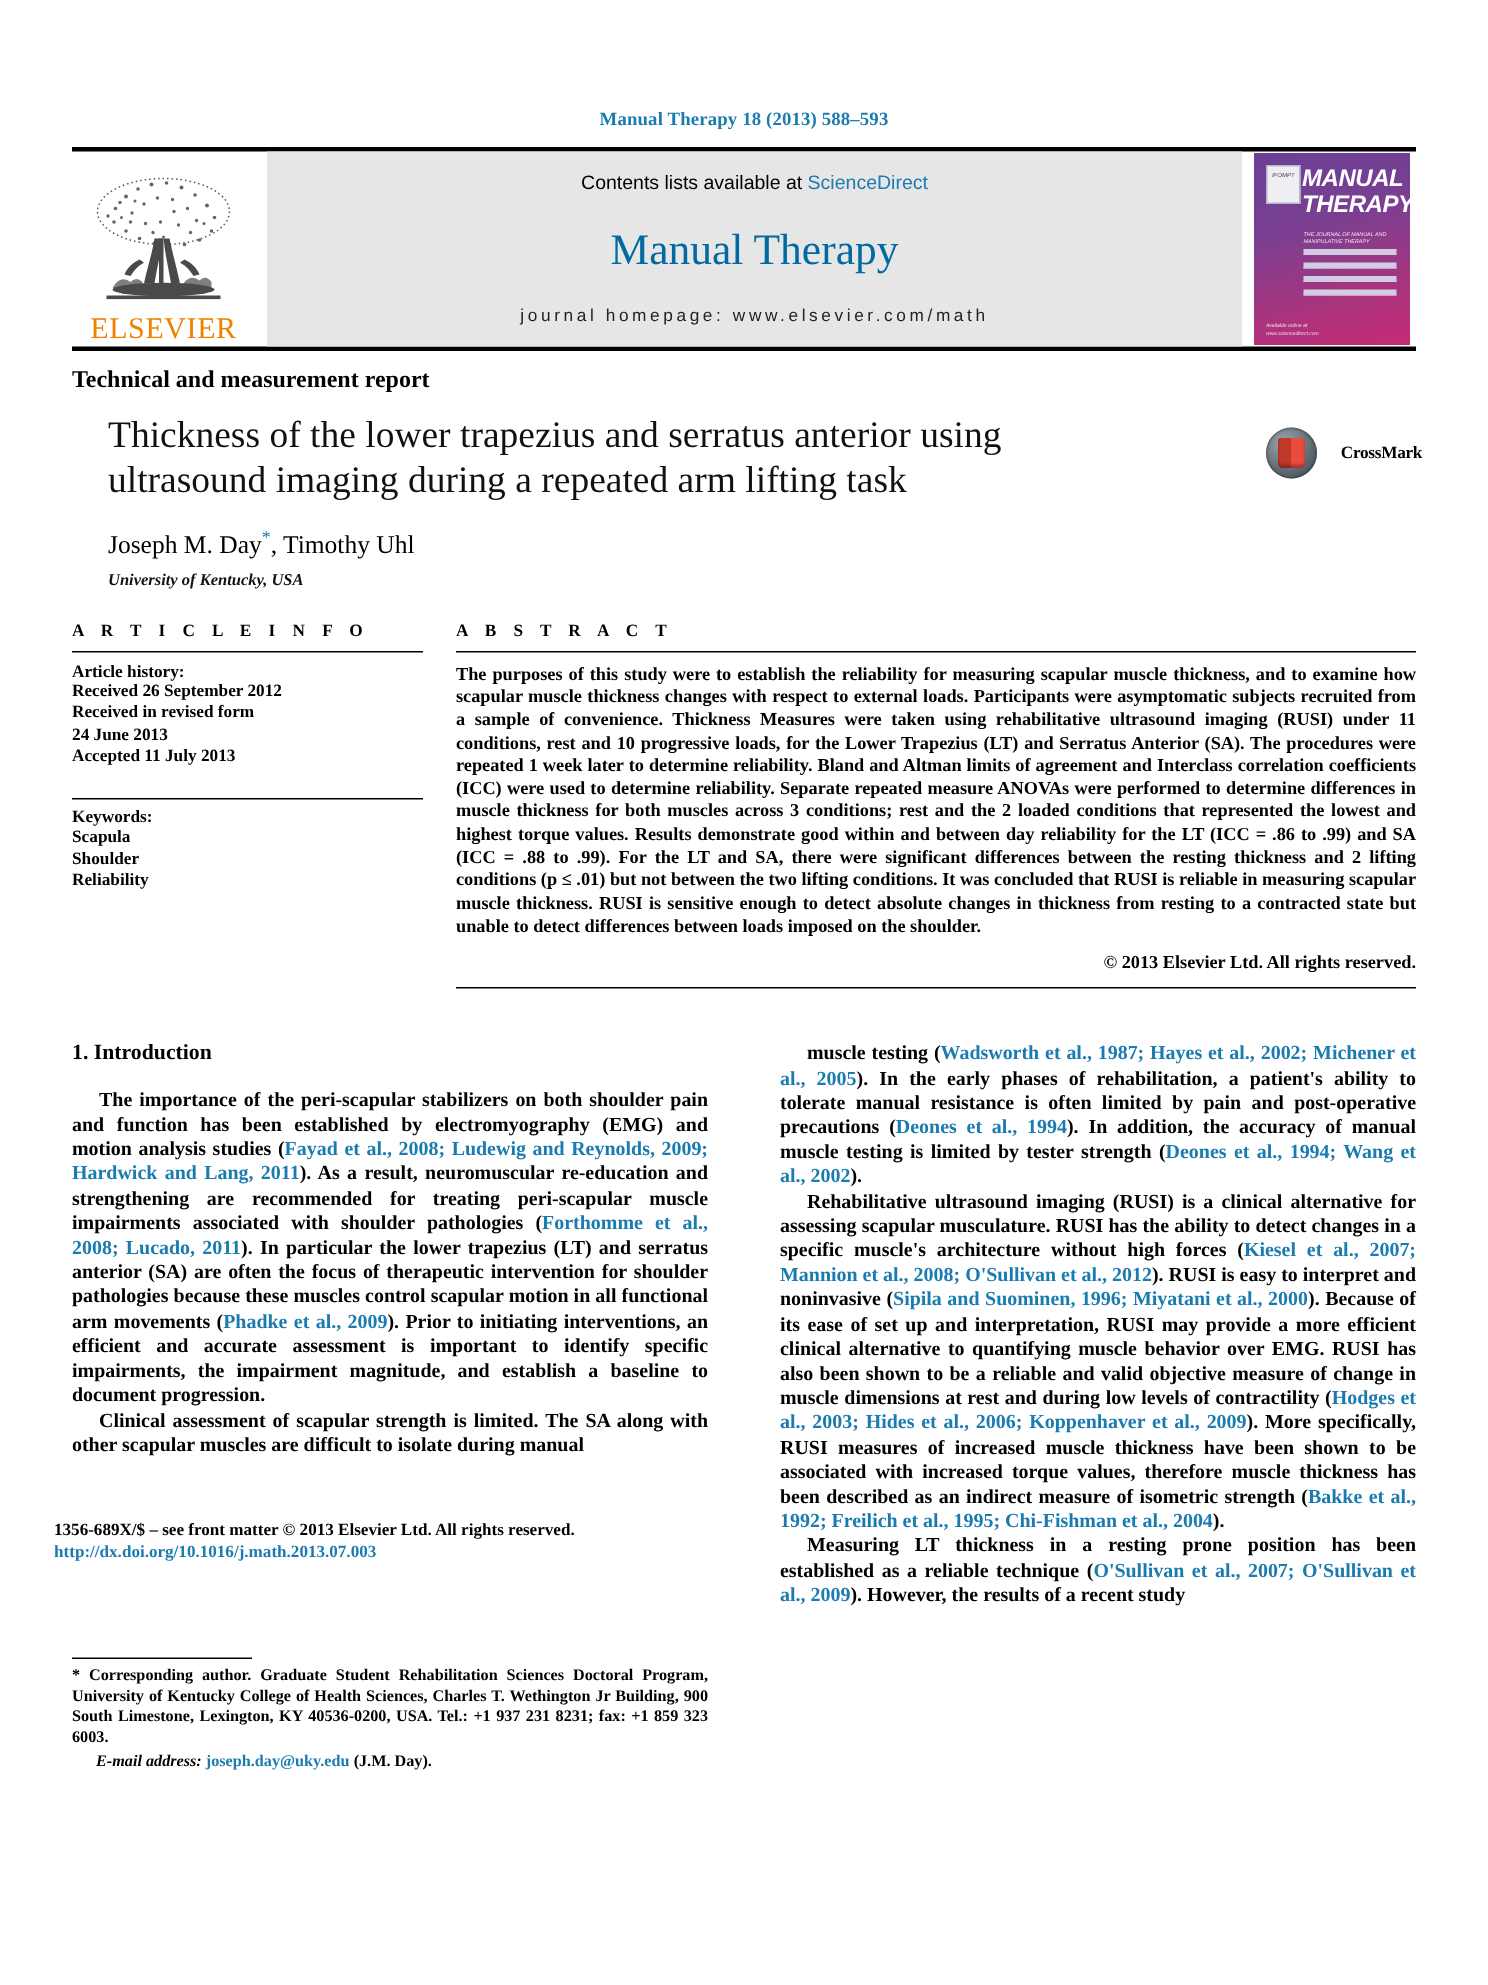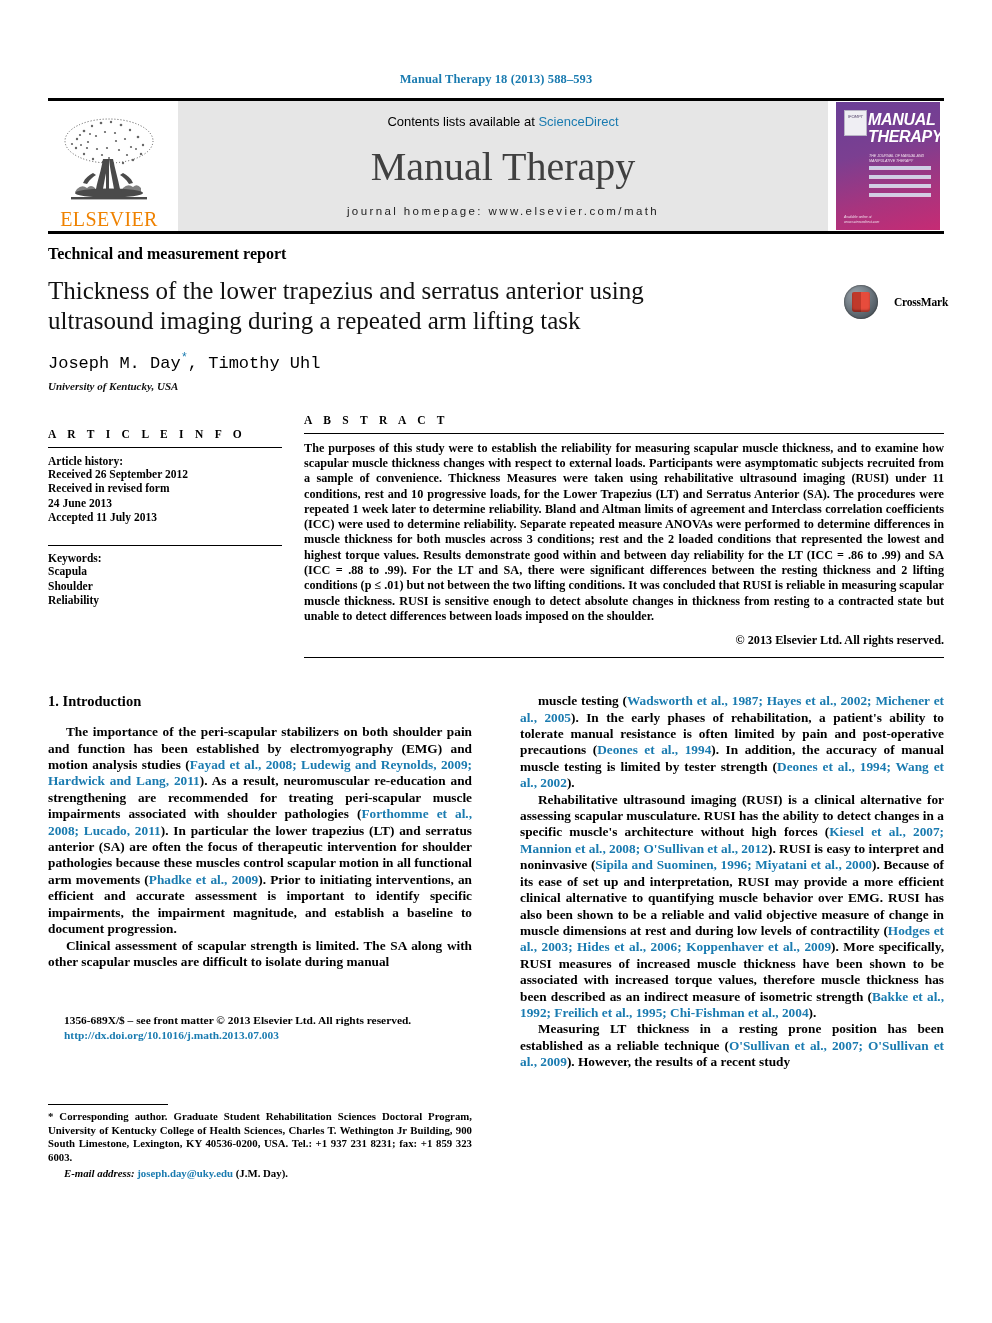--- a/index.html
+++ b/index.html
@@ -80,23 +80,23 @@
   .contents-line {
     font-family: "Liberation Sans", sans-serif;
     font-size: 13px;
     color: #000;
   }
   .contents-line .sd {
     color: #1a7bb0;
   }
   .journal-name {
     font-family: "Liberation Serif", serif;
-    font-size: 40px;
+    font-size: 29px;
     line-height: 1;
-    color: #404040;
+    color: #0369a1;
   }
   .homepage-line {
     font-family: "Liberation Sans", sans-serif;
     font-size: 11.5px;
     letter-spacing: 2.4px;
     color: #222;
   }
   .cover-thumb {
     flex: 0 0 108px;
     width: 108px;
@@ -177,32 +177,33 @@
   }
   .section-label {
     font-family: "Liberation Serif", serif;
     font-weight: bold;
     font-size: 16px;
     padding-top: 11px;
   }
   .title-area {
     position: relative;
     padding-top: 13px;
+    margin-left: 24px;
   }
   .paper-title {
     font-family: "Liberation Serif", serif;
     font-size: 25px;
     line-height: 30px;
     font-weight: normal;
     width: 700px;
     margin: 0;
     color: #111;
   }
   .authors {
-    font-family: Liberation Mono, monospace;
+    font-family: Liberation Serif, serif;
     font-size: 17px;
     padding-top: 15px;
   }
   .authors sup { color: #1a7bb0; font-size: 12px; }
   .affil {
     font-family: "Liberation Serif", serif;
     font-style: italic;
     font-weight: bold;
     font-size: 11px;
     padding-top: 7px;
@@ -243,21 +244,21 @@
     font-weight: bold;
     font-size: 11.5px;
     letter-spacing: -0.2px;
   }
 
   
   .info-abstract {
     display: flex;
     padding-top: 22px;
   }
-  .col-info { flex: 0 0 256px; padding-right: 22px; box-sizing: border-box; margin-top: 14px; }
+  .col-info { flex: 0 0 256px; padding-right: 22px; box-sizing: border-box; }
   .col-abs  { flex: 1; }
   .kicker {
     font-family: "Liberation Serif", serif;
     font-weight: bold;
     font-size: 11.5px;
     letter-spacing: 4.3px;
   }
   .hr-thin {
     border-top: 1.2px solid #000;
     margin-top: 7px;
@@ -342,21 +343,21 @@
     text-indent: 16px;
     padding-top: 3px;
     font-weight: bold;
   }
   .fn-email i { font-style: italic; }
   .fn-email .cit { color: #1a7bb0; }
 
   
   .page-footer {
     position: absolute;
-    left: 64px;
+    left: 36px;
     bottom: 34px;
     width: 430px;
     margin-top: 13px;
   }
   .issn-line {
     font-size: 11.4px;
     font-weight: bold;
     line-height: 15px;
   }
   .doi-line {

